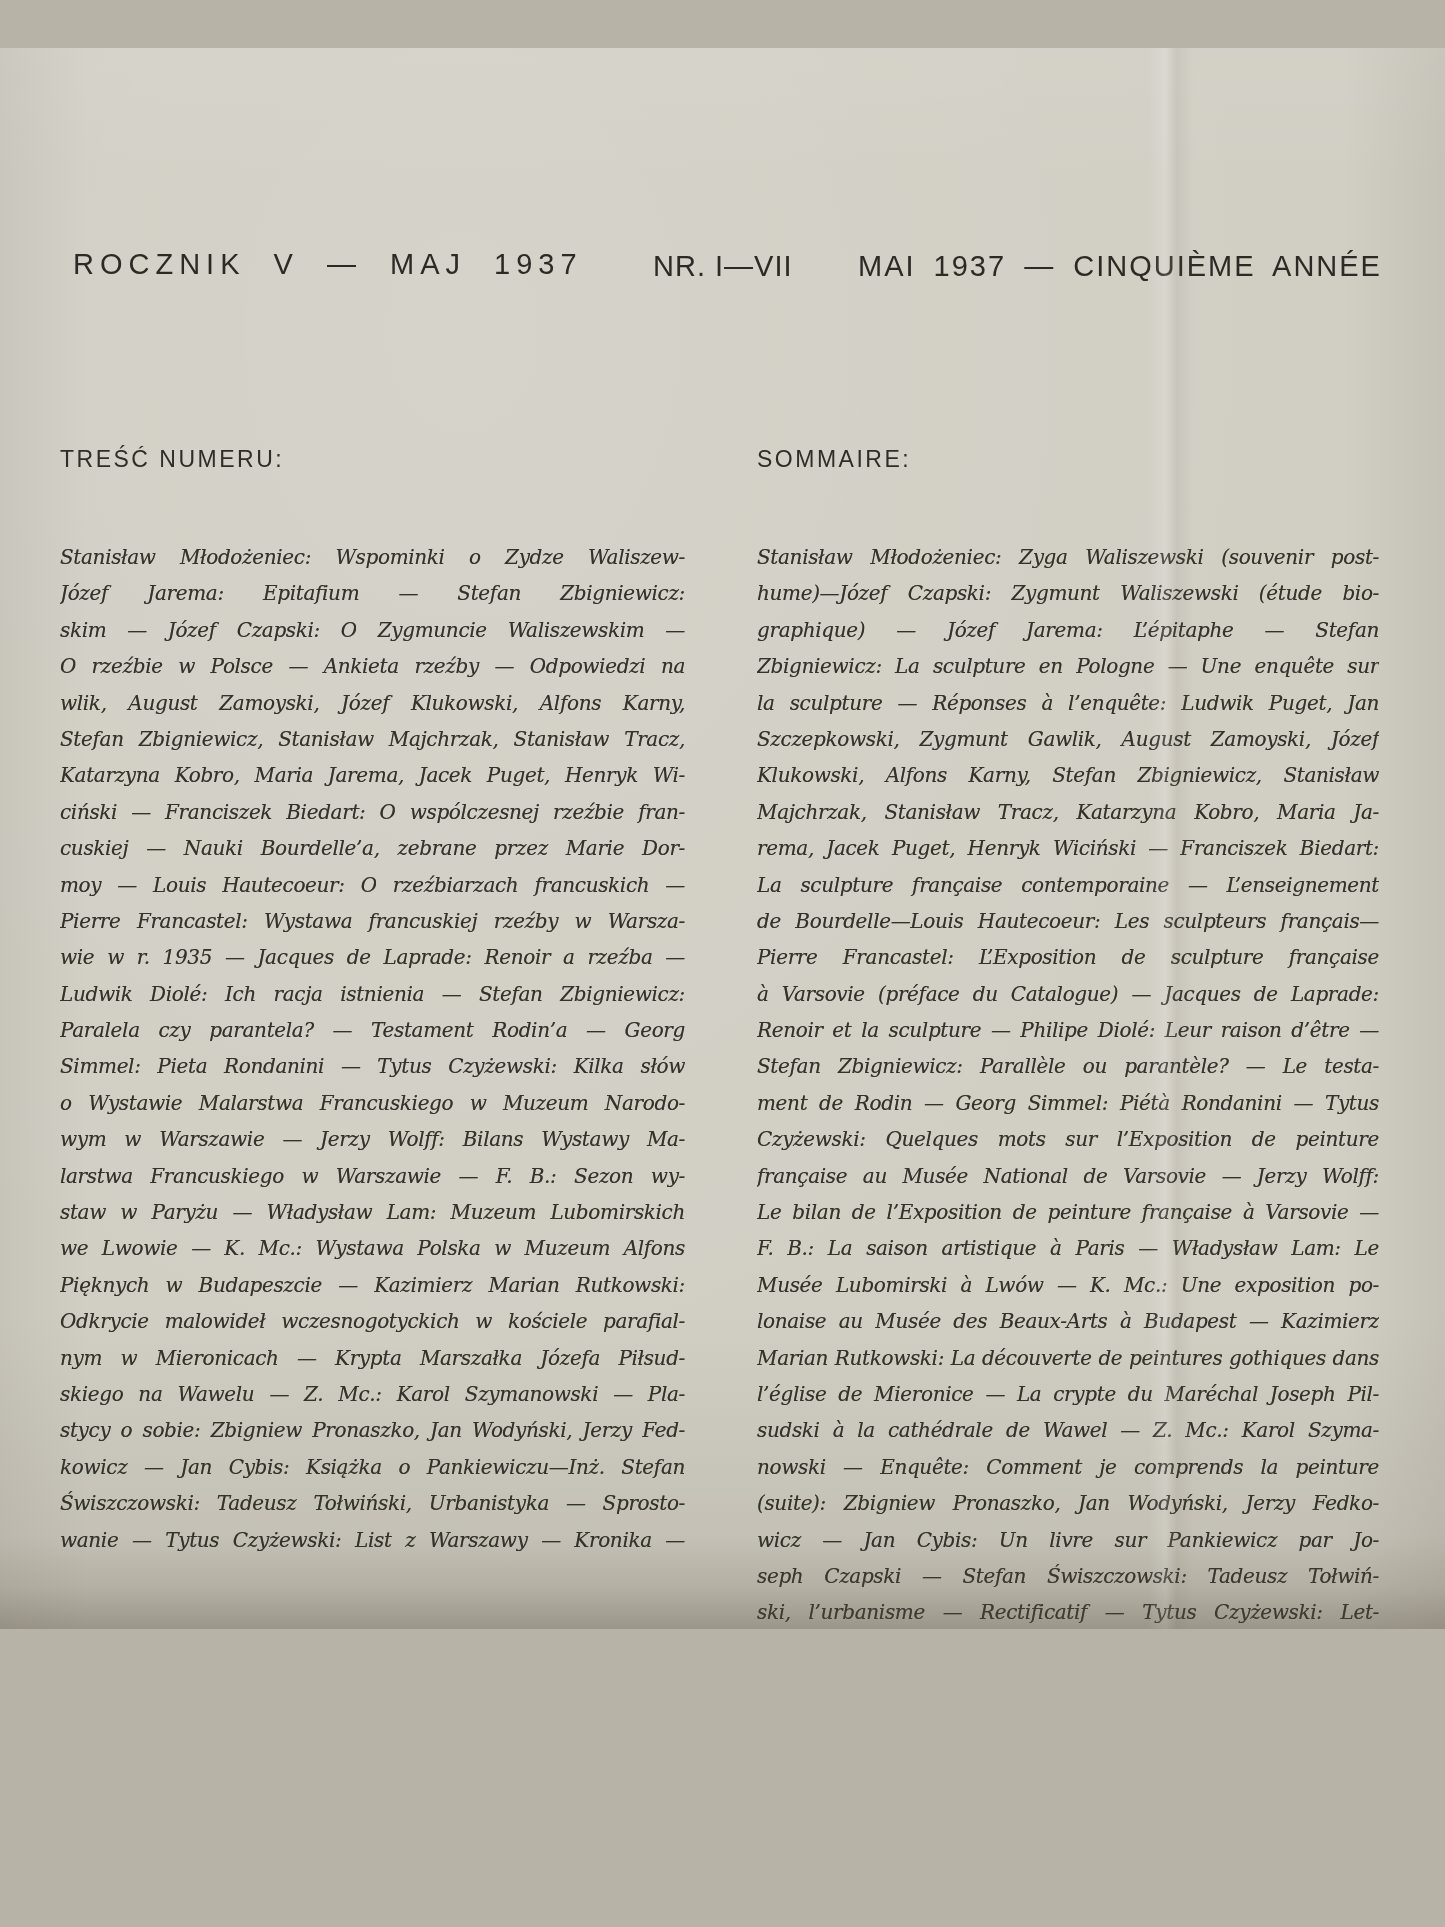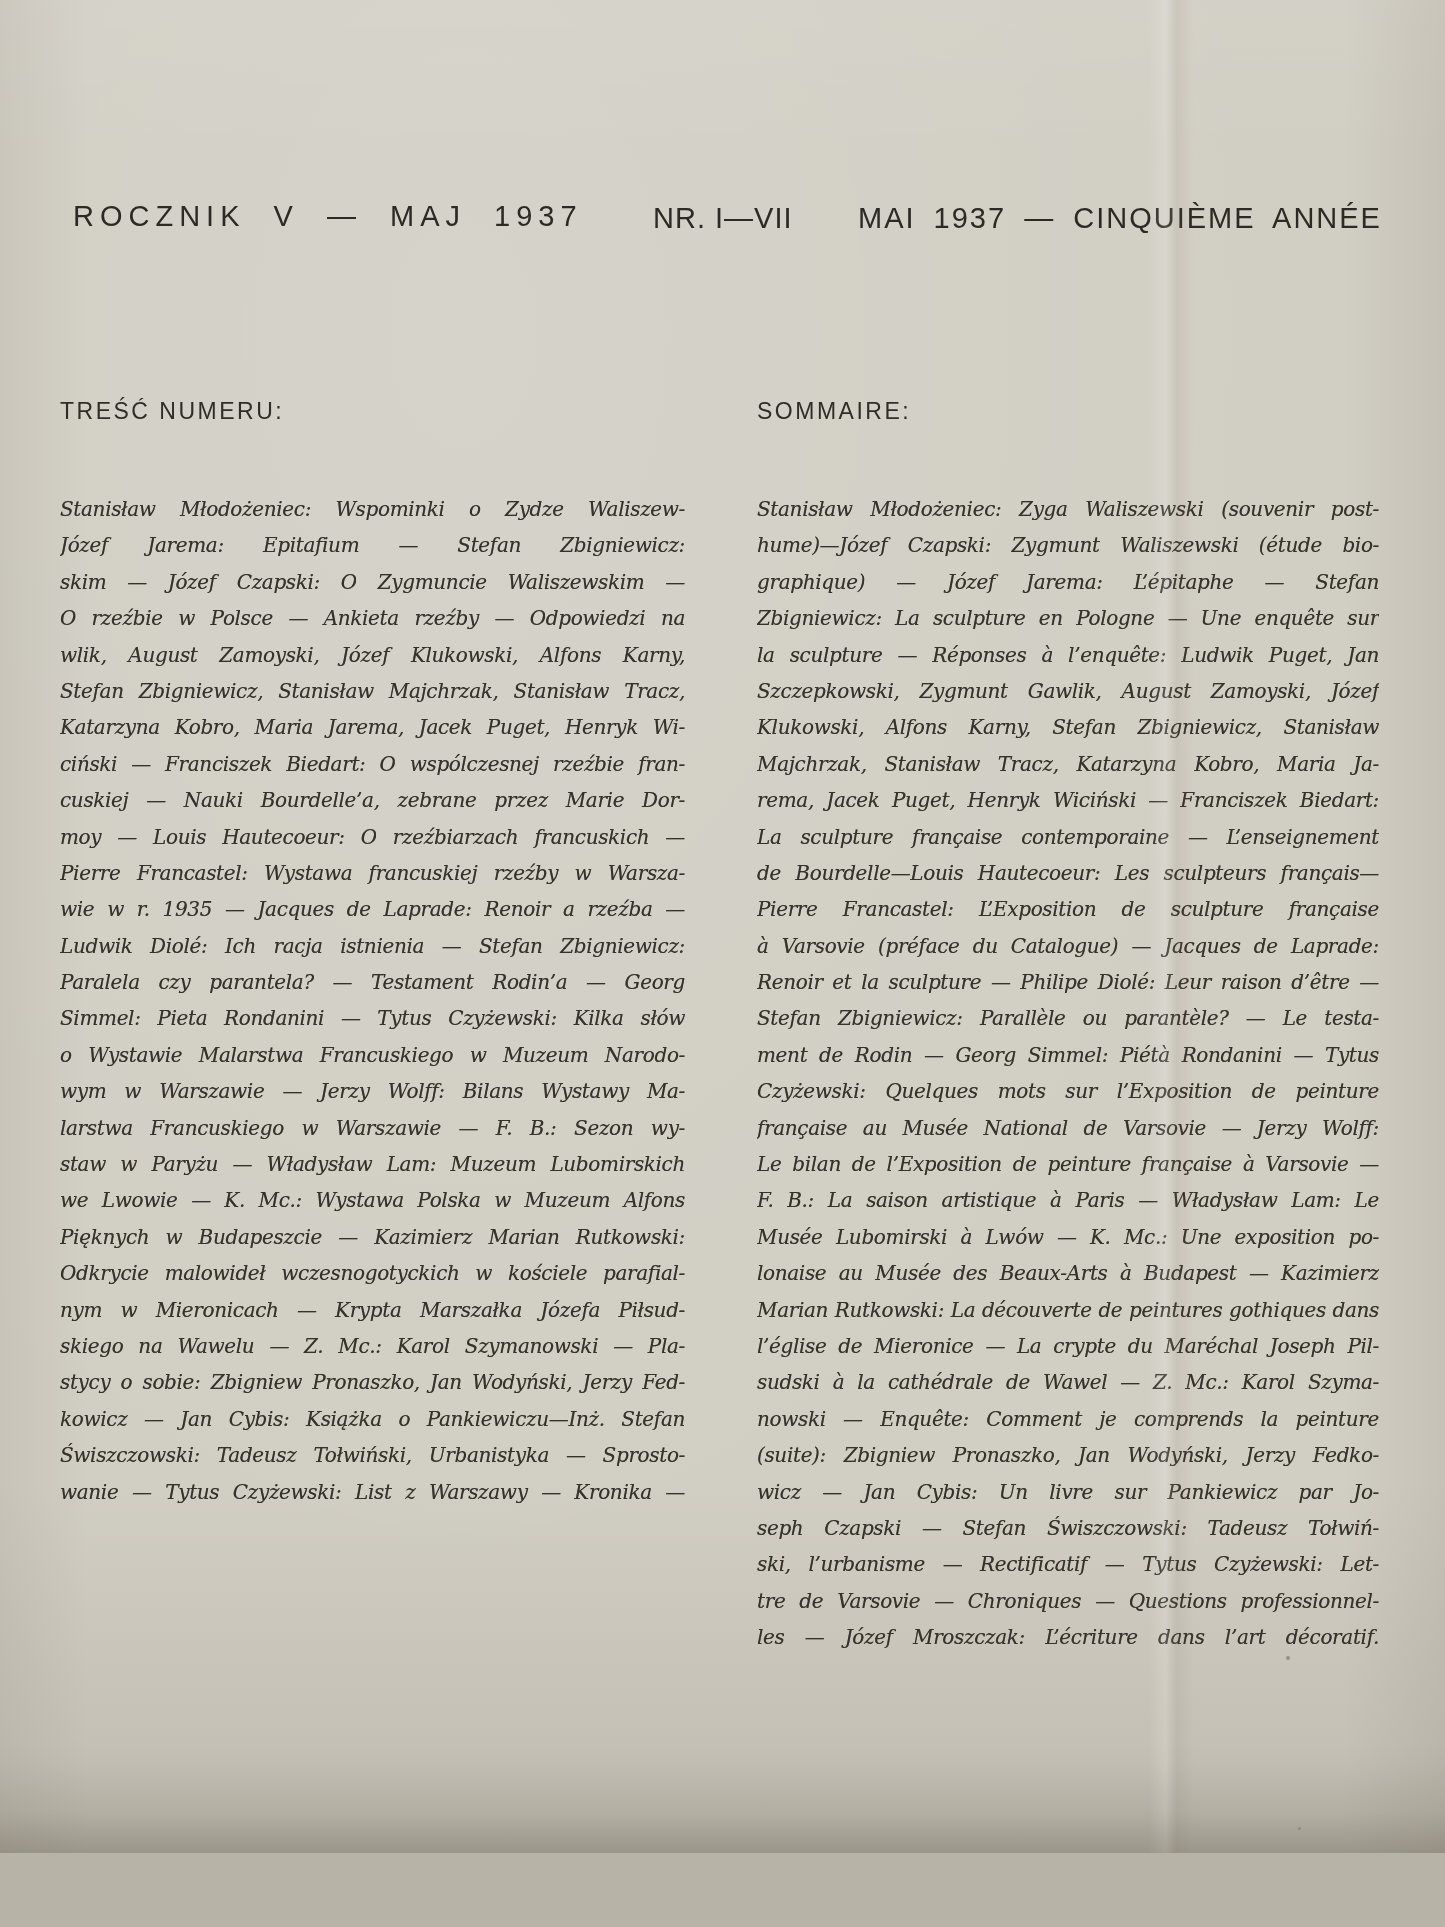--- a/index.html
+++ b/index.html
@@ -3,28 +3,29 @@
 <meta charset="utf-8">
 <style>
   html, body {
     margin: 0;
     padding: 0;
     background: #b8b3a7;
   }
   .page {
     position: relative;
     width: 1445px;
-    height: 1853px;
+    height: 1581px;
     overflow: hidden;
     background:
       radial-gradient(ellipse at 32% 18%, rgba(255,255,255,0.10), transparent 62%),
       linear-gradient(180deg, rgba(255,255,255,0.05) 0%, transparent 9%, transparent 80%, rgba(118,110,93,0.14) 94%, rgba(96,89,74,0.26) 100%),
       linear-gradient(90deg, rgba(110,102,88,0.10) 0%, transparent 6%, transparent 93%, rgba(110,102,88,0.12) 100%),
       #d1cec4;
     font-family: "Liberation Sans", sans-serif;
+    margin-top: 48px;
   }
   
   .crease {
     position: absolute;
     top: 0; bottom: 0;
     left: 1148px;
     width: 46px;
     background: linear-gradient(90deg, transparent 0%, rgba(255,255,252,0.16) 38%, rgba(120,112,96,0.10) 62%, transparent 100%);
     pointer-events: none;
   }

